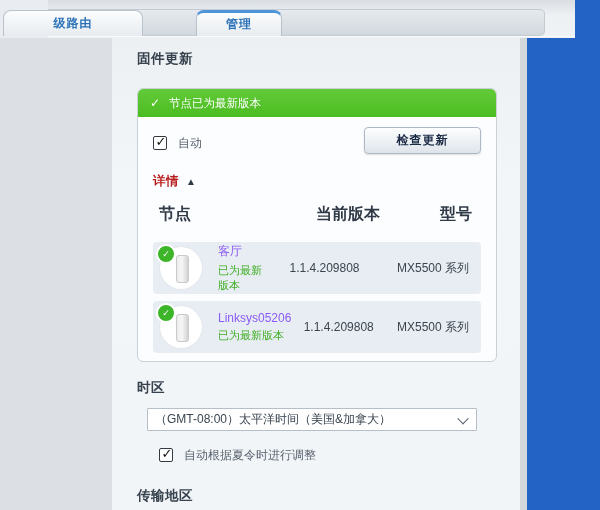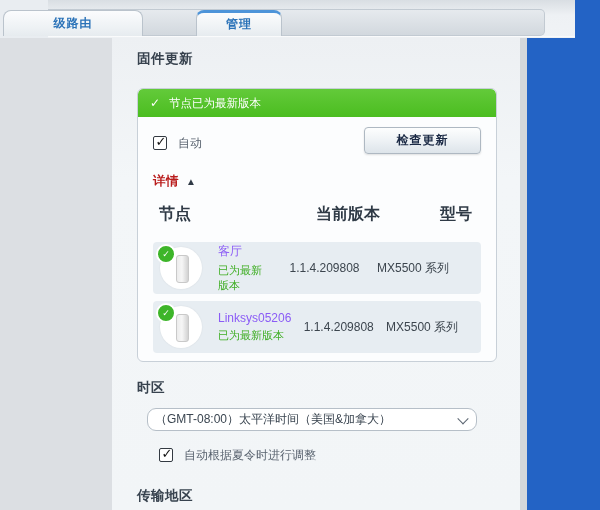--- a/index.html
+++ b/index.html
@@ -69,23 +69,23 @@
   .node-device{position:absolute;left:18px;top:9px;width:11px;height:26px;
     background:linear-gradient(90deg,#ececec 0%,#f6f6f6 45%,#d2d2d2 100%);
     border:1px solid #c9c9c9;border-radius:3px;}
   .node-badge{position:absolute;left:-2px;top:-2px;width:16px;height:16px;border-radius:50%;
     background:#3db529;border:2px solid #ffffff;color:#fff;font-size:9px;font-weight:bold;
     display:flex;align-items:center;justify-content:center;line-height:1;}
   .node-info{flex:1;margin-left:16px;}
   .node-name{font-size:12px;color:#8b5cf6;}
   .node-status{font-size:11px;color:#3fae24;margin-top:3px;}
   .node-ver{width:105px;text-align:center;font-size:12px;color:#3c454e;}
-  .node-model{width:92px;text-align:left;font-size:12px;color:#3c454e;}
+  .node-model{width:92px;text-align:right;font-size:12px;color:#3c454e;}
   
-  .select{background:#ffffff;border:1px solid #b6bfc8;border-radius:9px;
+  .select{background:#ffffff;border:1px solid #b6bfc8;border-radius:1px;
     display:flex;align-items:center;box-sizing:border-box;cursor:pointer;position:relative;
     font-size:12px;color:#3a4550;padding:0 24px 0 7px;}
   .select .chev{position:absolute;right:9px;top:50%;width:7px;height:7px;
     border-right:1.5px solid #5a6470;border-bottom:1.5px solid #5a6470;
     transform:translateY(-65%) rotate(45deg);}
   .tz-title{margin-top:17px;}
   .tz-select{margin-left:10px;margin-top:11px;width:330px;height:23px;}
   .dst-row{display:flex;align-items:center;margin-top:12px;margin-left:22px;height:24px;}
   .region-title{margin-top:20px;}
   .region-select{margin-left:10px;margin-top:8px;width:133px;height:25px;}

